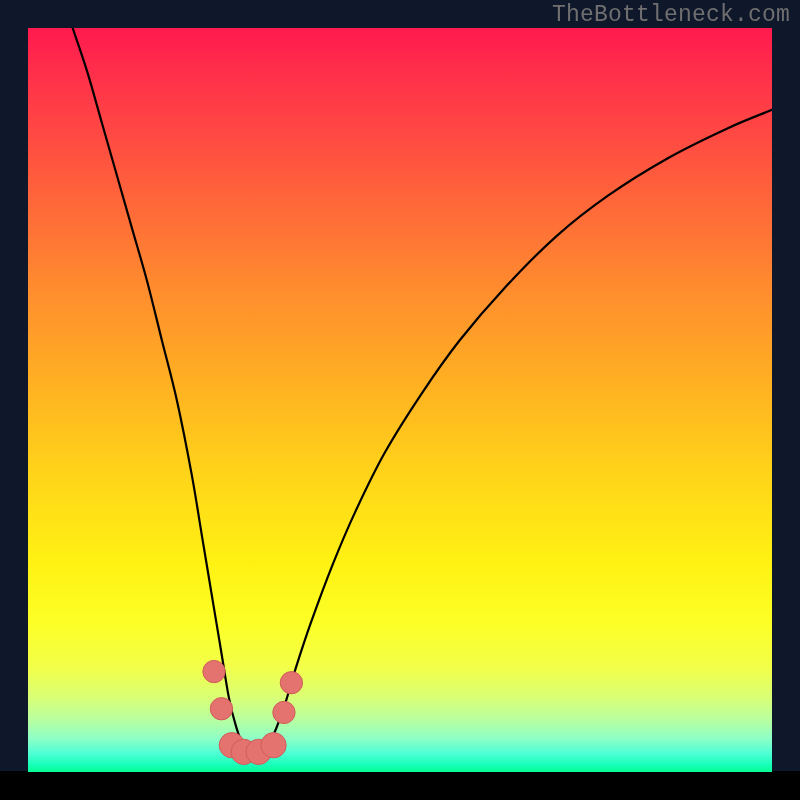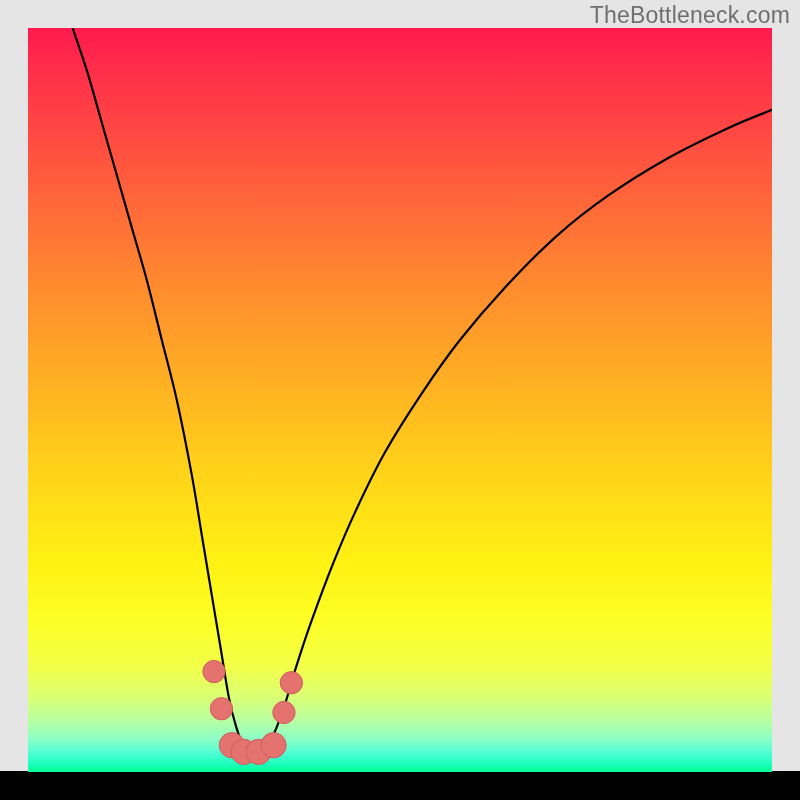--- a/index.html
+++ b/index.html
@@ -10,21 +10,22 @@
     overflow: hidden;
     background: #000;
     font-family: Arial, Helvetica, sans-serif;
   }
   .frame {
     position: absolute;
     top: 0;
     left: 0;
     width: 800px;
     height: 771px;
-    background: #e5e5e5;
+    background: #0f172a;
+    font-family: Liberation Mono, monospace;
   }
   .plot {
     position: absolute;
     top: 28px;
     left: 28px;
     width: 744px;
     height: 744px;
     overflow: hidden;
   }
   .gradient {

